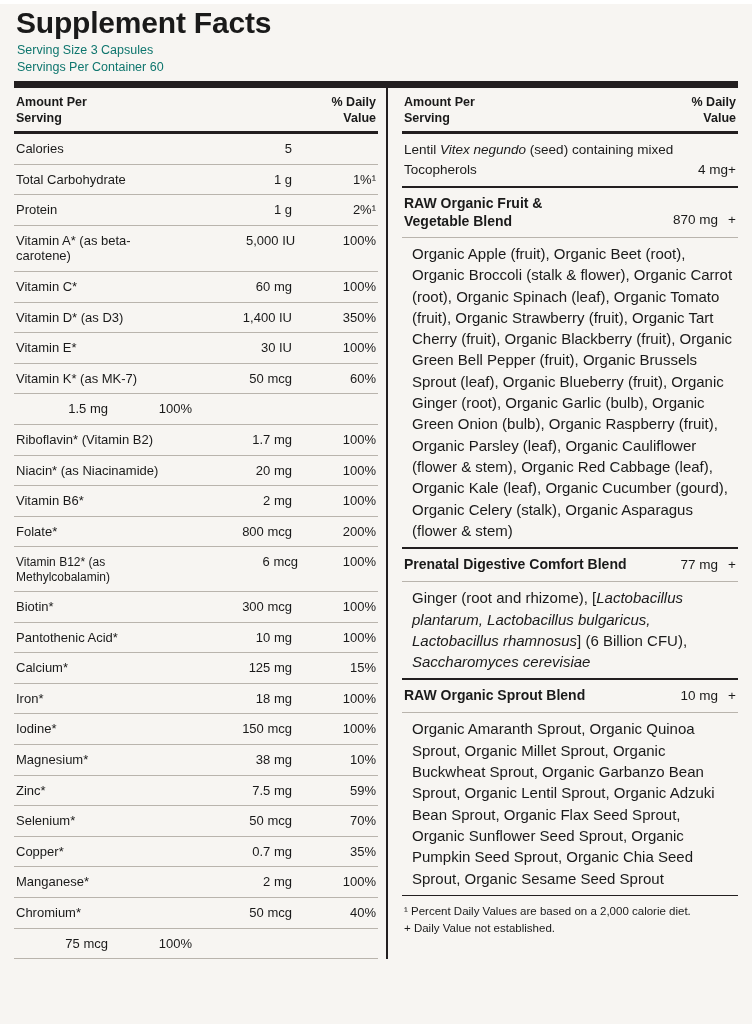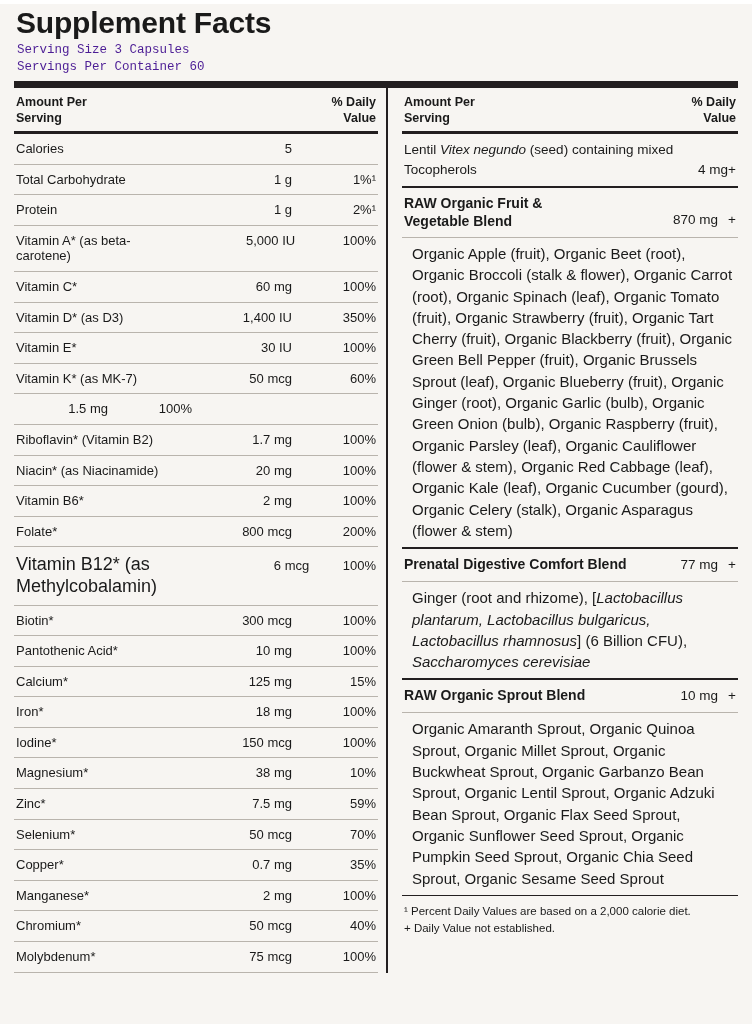--- a/index.html
+++ b/index.html
@@ -27,22 +27,21 @@
     font-weight: bold;
     letter-spacing: -0.2px;
     margin: 4px 0 4px 2px;
     line-height: 1.0;
     padding-top: 4px;
   }
   .serving-line {
     font-size: 12.5px;
     margin-left: 3px;
     line-height: 1.32;
-    color: #4c1d95;
-    font-family: Liberation Mono, monospace;
+    color: #0f766e;
   }
   .rule-thick {
     height: 7px;
     background: #231f20;
     margin-top: 6px;
   }
   .columns {
     display: flex;
     margin-top: 0;
   }
@@ -98,21 +97,21 @@
     width: 92px;
     text-align: right;
     white-space: nowrap;
   }
   .row .dv {
     width: 58px;
     text-align: right;
     white-space: nowrap;
   }
   .nm-small {
-    font-size: 18px;
+    font-size: 12px;
   }
   
   .r-block {
     font-size: 13.5px;
     line-height: 1.45;
     padding: 6px 2px 7px 2px;
   }
   .r-lead {
     display: flex;
     align-items: flex-start;
@@ -344,21 +343,20 @@
       <div class="rule-thin"></div>
 
       <div class="row">
         <div class="nm">Chromium*</div>
         <div class="amt">50 mcg</div>
         <div class="dv">40%</div>
       </div>
       <div class="rule-thin"></div>
 
       <div class="row">
-        <div class="nm">Molybdenum*</div>
         <div class="amt">75 mcg</div>
         <div class="dv">100%</div>
       </div>
       <div class="rule-thin"></div>
     </div>
 
     <div class="col col-right">
       <div class="hdr">
         <div>
           <div>Amount Per</div>

